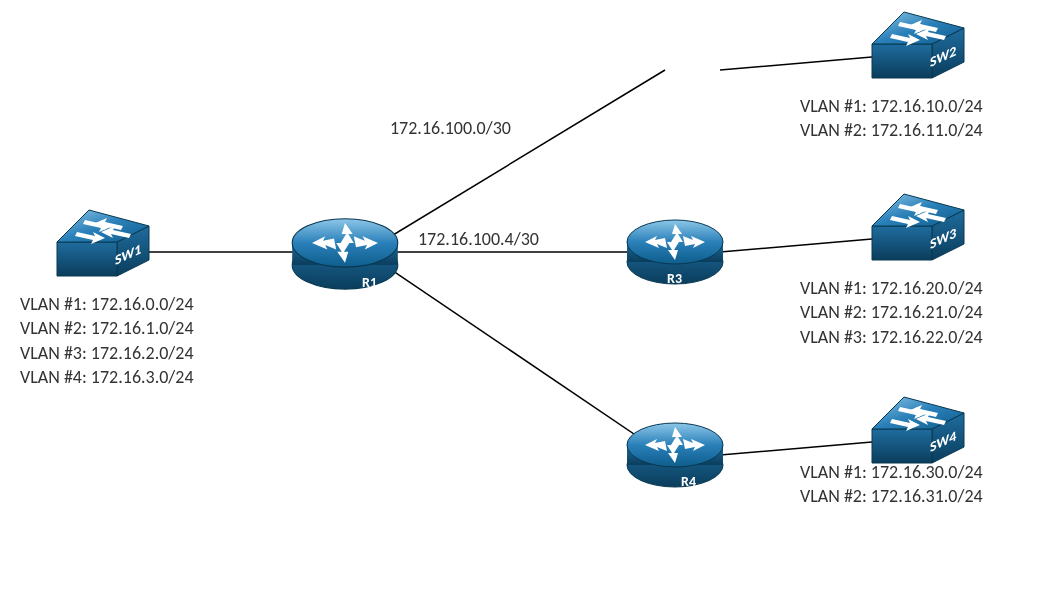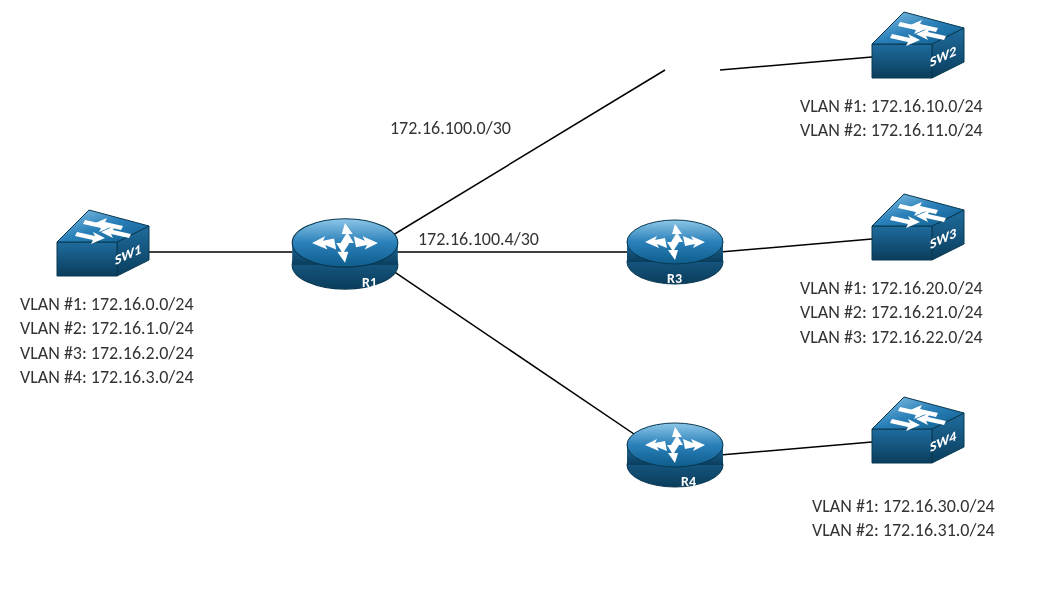--- a/index.html
+++ b/index.html
@@ -169,18 +169,18 @@
 </div>
 <div class="text-block" style="left:800px; top:94px;">
   <div>VLAN #1: 172.16.10.0/24</div>
   <div>VLAN #2: 172.16.11.0/24</div>
 </div>
 <div class="text-block" style="left:800px; top:276px;">
   <div>VLAN #1: 172.16.20.0/24</div>
   <div>VLAN #2: 172.16.21.0/24</div>
   <div>VLAN #3: 172.16.22.0/24</div>
 </div>
-<div class="text-block" style="left:800px; top:494px;margin-left:12px;">
+<div class="text-block" style="left:800px; top:460px;">
   <div>VLAN #1: 172.16.30.0/24</div>
   <div>VLAN #2: 172.16.31.0/24</div>
 </div>
 
 </div>
 
 </body></html>

